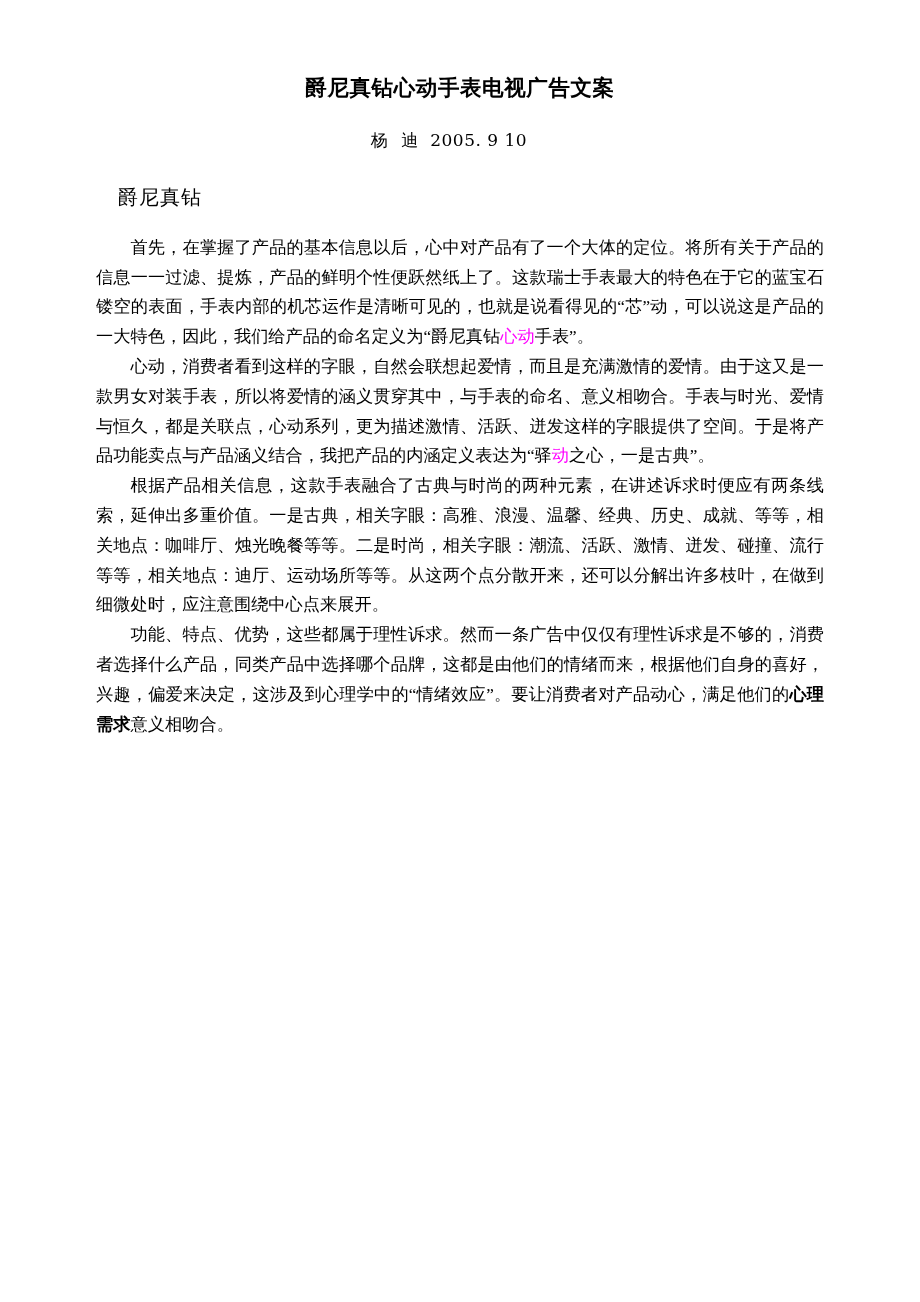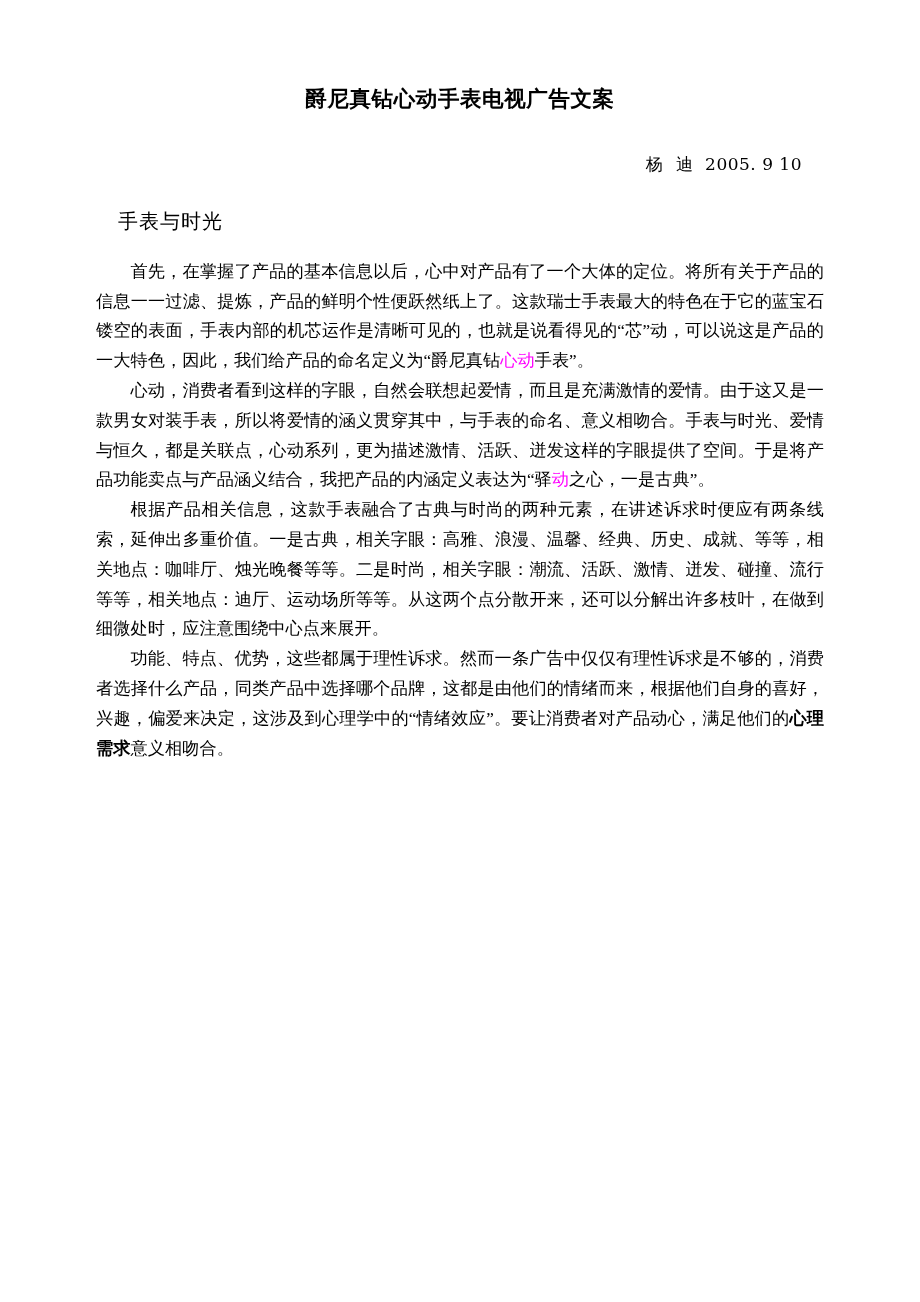--- a/index.html
+++ b/index.html
@@ -24,37 +24,37 @@
   }
   .content {
     position: absolute;
     left: 96px;
     top: 0;
     width: 728px;
   }
 
   
   .doc-title {
-    margin: 16px;
+    margin: 4px;
     padding-top: 70px;
     text-align: center;
-    font-family: Liberation Mono, monospace;
+    font-family: Liberation Sans, sans-serif;
     font-weight: bold;
     font-size: 21.5px;
     letter-spacing: 0.6px;
     line-height: 1.35;
     color: #000;
   }
 
   
   .byline {
     margin: 0;
     padding-top: 22px;
     padding-right: 22px;
-    text-align: right;
+    text-align: center;
     font-family: "DejaVu Serif", "Liberation Serif", serif;
     font-size: 17px;
     line-height: 1.4;
     letter-spacing: 0.5px;
   }
   .byline .author { letter-spacing: 4px; }
   .byline .date { margin-left: 8px; letter-spacing: 0.5px; }
 
   
   .section-heading {
@@ -91,21 +91,21 @@
 
 <div class="page">
   <div class="content">
 
     <h1 class="doc-title">爵尼真钻心动手表电视广告文案</h1>
 
     <div class="byline">
       <span class="author">杨 迪</span><span class="date">2005. 9 10</span>
     </div>
 
-    <h2 class="section-heading">手表与时光</h2>
+    <h2 class="section-heading">爵尼真钻</h2>
 
     <div class="body-block" id="body-block">
         <p class="para"><span>首先，在掌握了产品的基本信息以后，心中对产品有了一个大体的定位。将所有关于产品的信息一一过滤、提炼，产品的鲜明个性便跃然纸上了。这款瑞士手表最大的特色在于它的蓝宝石镂空的表面，手表内部的机芯运作是清晰可见的，也就是说看得见的“芯”动，可以说这是产品的一大特色，因此，我们给产品的命名定义为“爵尼真钻</span><span class="accent" style="color: rgb(255, 0, 255);">心动</span><span>手表”。</span></p>
         <p class="para"><span>心动，消费者看到这样的字眼，自然会联想起爱情，而且是充满激情的爱情。由于这又是一款男女对装手表，所以将爱情的涵义贯穿其中，与手表的命名、意义相吻合。手表与时光、爱情与恒久，都是关联点，心动系列，更为描述激情、活跃、迸发这样的字眼提供了空间。于是将产品功能卖点与产品涵义结合，我把产品的内涵定义表达为“驿</span><span class="accent" style="color: rgb(255, 0, 255);">动</span><span>之心，一是古典”。</span></p>
         <p class="para"><span>根据产品相关信息，这款手表融合了古典与时尚的两种元素，在讲述诉求时便应有两条线索，延伸出多重价值。一是古典，相关字眼：高雅、浪漫、温馨、经典、历史、成就、等等，相关地点：咖啡厅、烛光晚餐等等。二是时尚，相关字眼：潮流、活跃、激情、迸发、碰撞、流行等等，相关地点：迪厅、运动场所等等。从这两个点分散开来，还可以分解出许多枝叶，在做到细微处时，应注意围绕中心点来展开。</span></p>
         <p class="para"><span>功能、特点、优势，这些都属于理性诉求。然而一条广告中仅仅有理性诉求是不够的，消费者选择什么产品，同类产品中选择哪个品牌，这都是由他们的情绪而来，根据他们自身的喜好，兴趣，偏爱来决定，这涉及到心理学中的“情绪效应”。要让消费者对产品动心，满足他们的</span><span class="bold-run">心理需求</span><span>意义相吻合。</span></p>
       </div>
 
   </div>
 </div>

